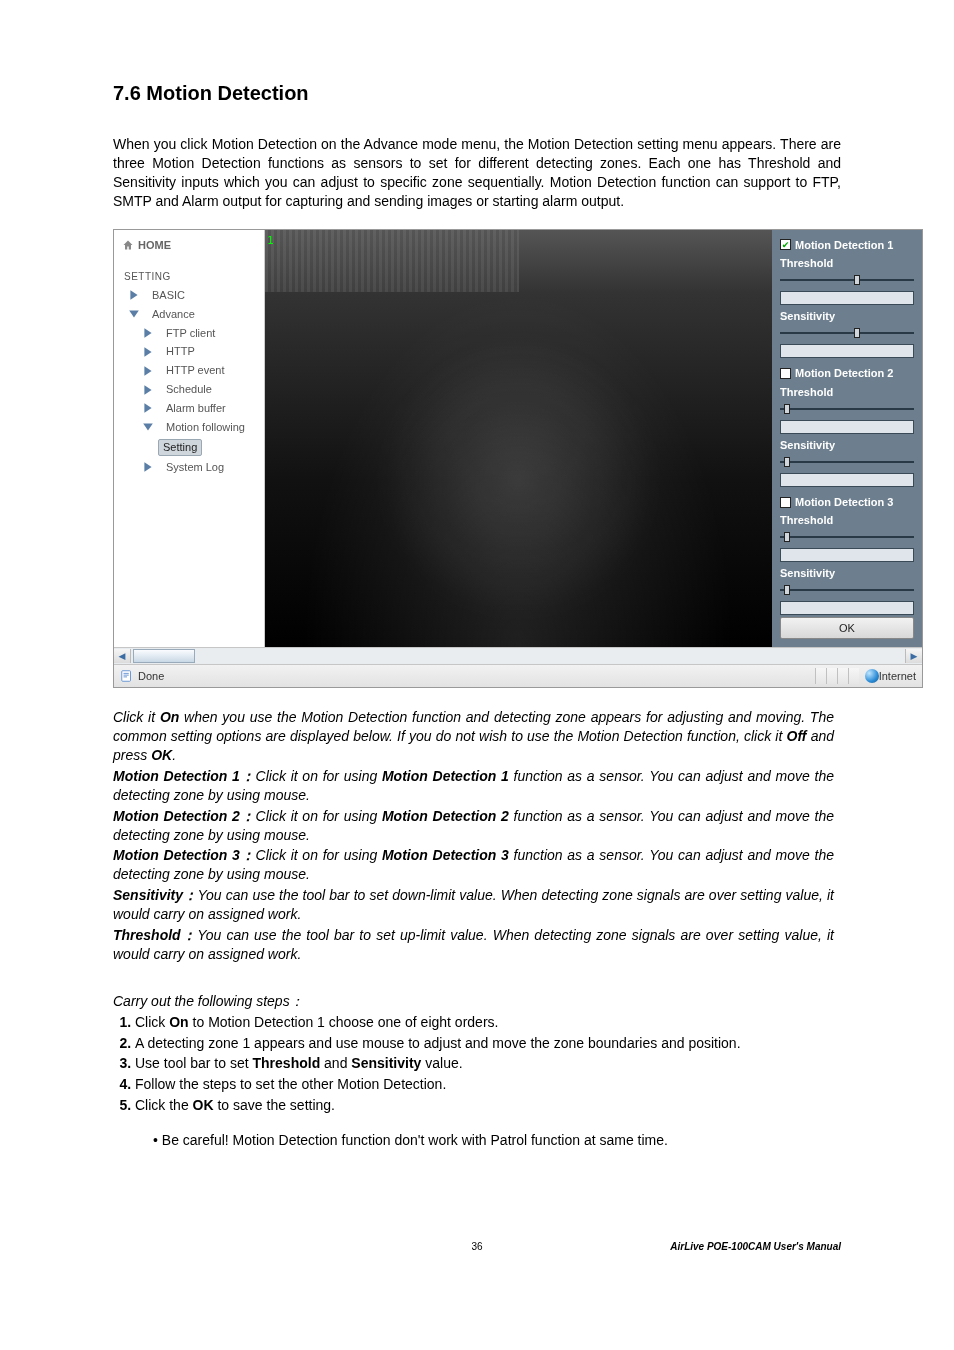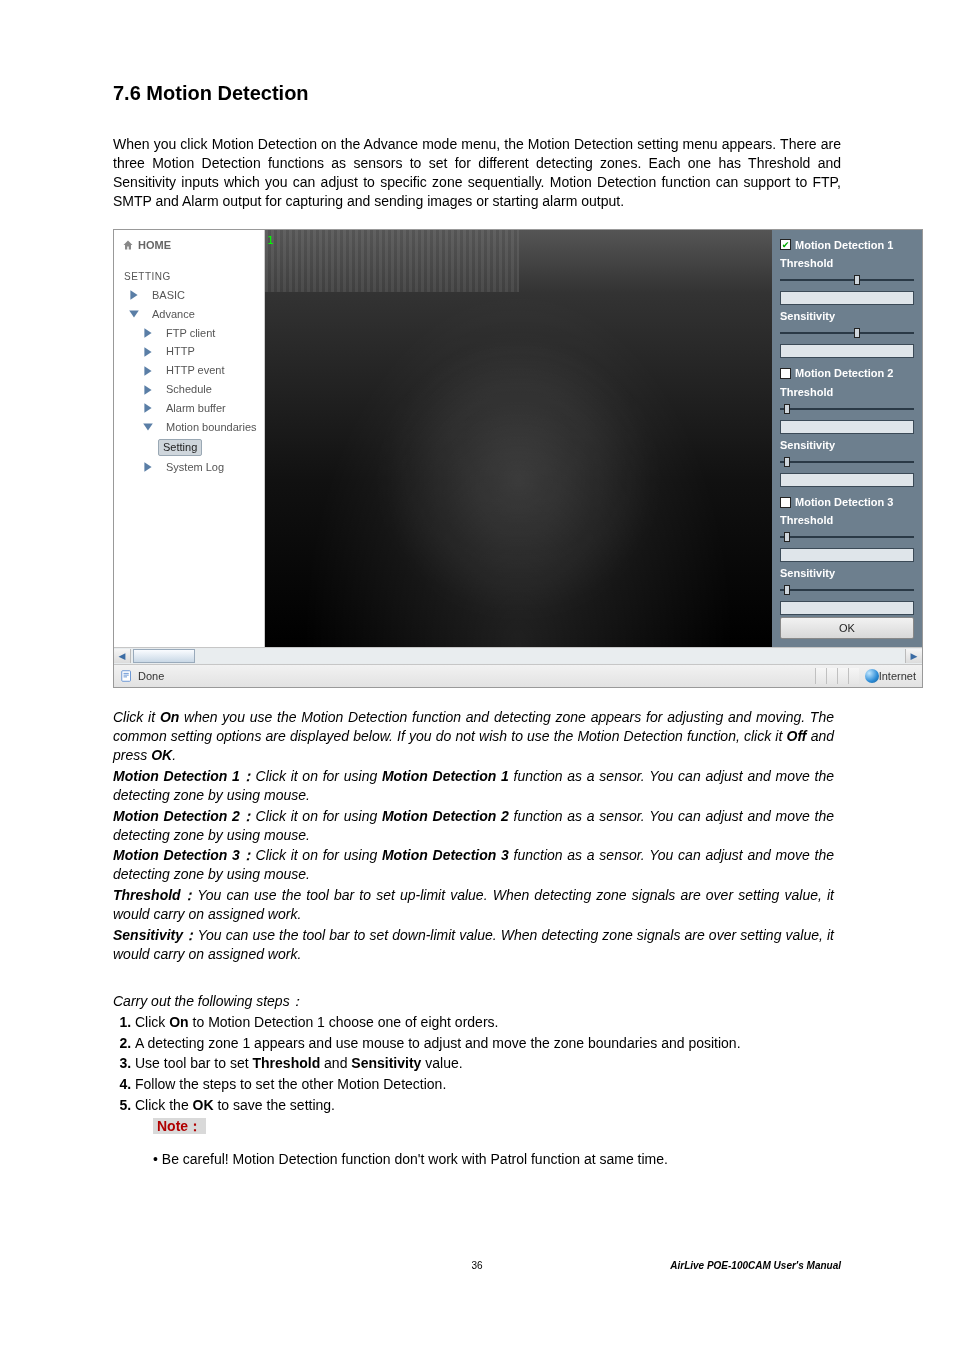--- a/index.html
+++ b/index.html
@@ -312,21 +312,21 @@
         <div class="sb-item depth2">
           <svg class="sb-icon fold-right" viewBox="0 0 10 10">
               <path d="M2 1 L8 5 L2 9 Z"></path>
             </svg>
           <span class="lbl">Alarm buffer</span>
         </div>
         <div class="sb-item depth2">
           <svg class="sb-icon fold-down" viewBox="0 0 10 10">
               <path d="M1 2 L9 2 L5 8 Z"></path>
             </svg>
-          <span class="lbl">Motion boundaries</span>
+          <span class="lbl">Motion following</span>
         </div>
         <div class="sb-item depth3 selected">
           <span class="lbl">Setting</span>
         </div>
         <div class="sb-item depth2">
           <svg class="sb-icon fold-right" viewBox="0 0 10 10">
               <path d="M2 1 L8 5 L2 9 Z"></path>
             </svg>
           <span class="lbl">System Log</span>
         </div>
@@ -429,37 +429,36 @@
   <p class="body">
     <span class="lead">Motion Detection 1：</span><span>Click it on for using </span><span class="bold">Motion Detection 1</span><span> function as a sensor. You can adjust and move the detecting zone by using mouse.</span>
   </p>
   <p class="body">
     <span class="lead">Motion Detection 2：</span><span>Click it on for using </span><span class="bold">Motion Detection 2</span><span> function as a sensor. You can adjust and move the detecting zone by using mouse.</span>
   </p>
   <p class="body">
     <span class="lead">Motion Detection 3：</span><span>Click it on for using </span><span class="bold">Motion Detection 3</span><span> function as a sensor. You can adjust and move the detecting zone by using mouse.</span>
   </p>
   <p class="body">
+    <span class="lead">Sensitivity：</span><span>You can use the tool bar to set down-limit value. When detecting zone signals are over setting value, it would carry on assigned work.</span>
+  </p>
+  <p class="body">
     <span class="lead">Threshold：</span><span>You can use the tool bar to set up-limit value. When detecting zone signals are over setting value, it would carry on assigned work.</span>
-  </p>
-  <p class="body">
-    <span class="lead">Sensitivity：</span><span>You can use the tool bar to set down-limit value. When detecting zone signals are over setting value, it would carry on assigned work.</span>
   </p>
 
   <p class="body" style="margin-top:28px;">Carry out the following steps：</p>
 
   <ol class="steps">
     <li><span>Click </span><span class="bold">On</span><span> to Motion Detection 1 choose one of eight orders.</span></li>
     <li>A detecting zone 1 appears and use mouse to adjust and move the zone boundaries and position.</li>
     <li><span>Use tool bar to set </span><span class="bold">Threshold</span><span> and </span><span class="bold">Sensitivity</span><span> value.</span></li>
     <li>Follow the steps to set the other Motion Detection.</li>
     <li><span>Click the </span><span class="bold">OK</span><span> to save the setting.</span></li>
   </ol>
 
-  <p class="note-line"><span class="note-hl">Note：</span></p>
   <p class="note-bullet">• Be careful! Motion Detection function don't work with Patrol function at same time.</p>
 
   <div class="footer">
     <span class="spacer"></span>
     <span class="pg">36</span>
     <span class="man">AirLive  POE-100CAM  User's  Manual</span>
   </div>
 
 </div>
 

